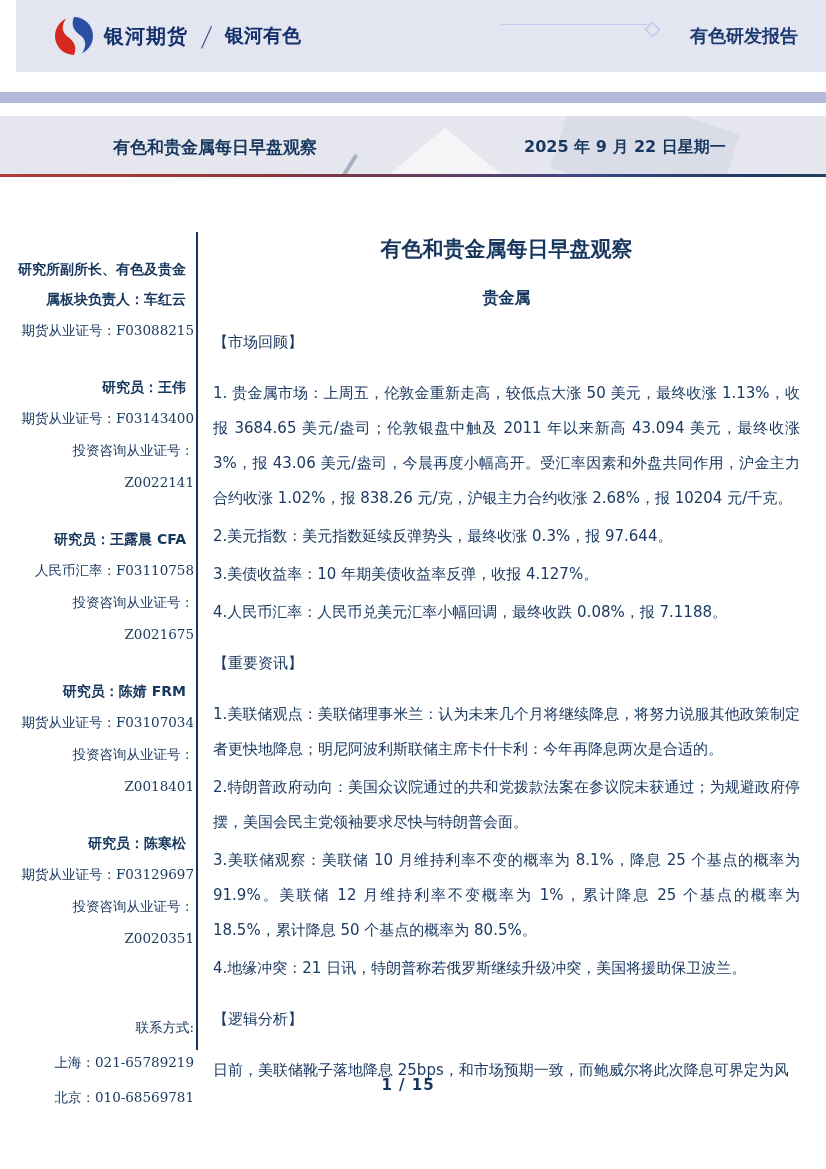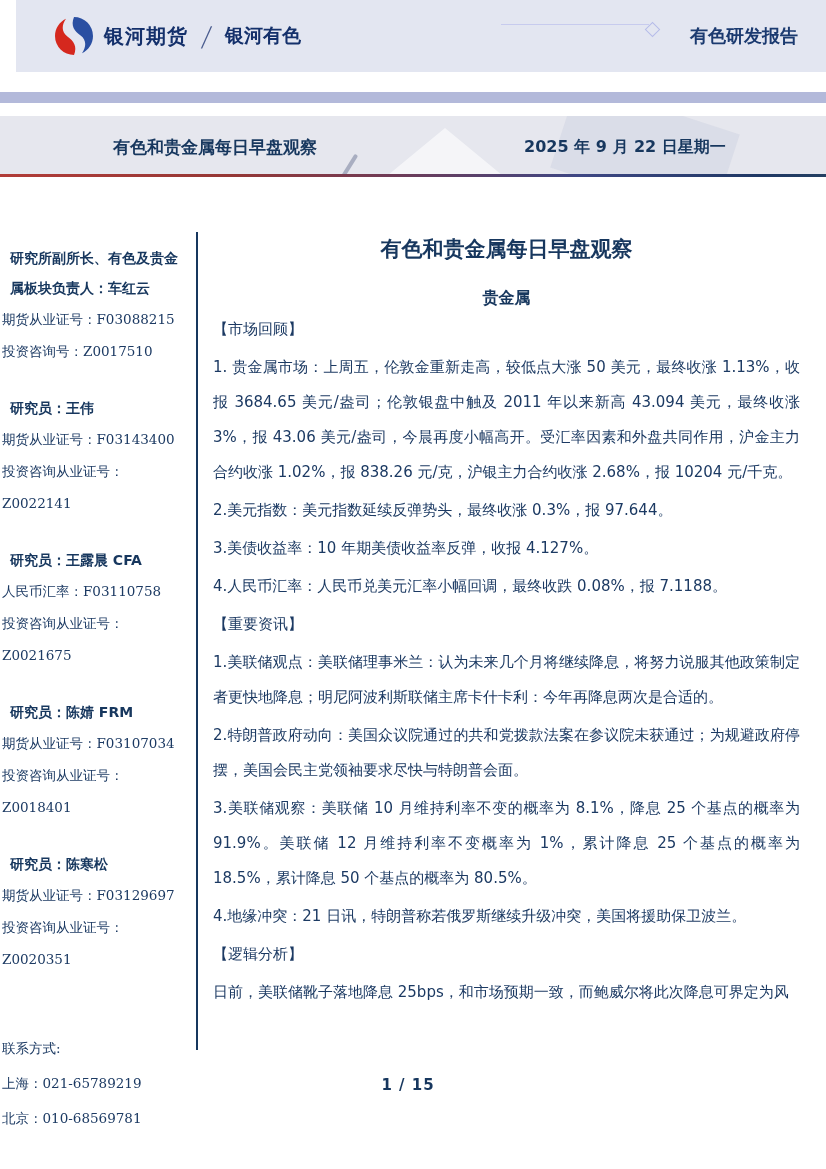--- a/index.html
+++ b/index.html
@@ -25,32 +25,32 @@
   .wm-tri{position:absolute;left:330px;top:12px;width:0;height:0;
     border-left:115px solid transparent;border-right:115px solid transparent;
     border-bottom:95px solid rgba(255,255,255,0.6);}
   .wm-tri2{position:absolute;left:560px;top:-10px;width:170px;height:90px;background:rgba(205,208,224,0.45);transform:rotate(18deg);}
   .wm-swoosh{position:absolute;left:345px;top:36px;width:4px;height:36px;background:#9aa0b5;border-radius:4px;transform:rotate(32deg);opacity:.8;}
   .banner-title{position:absolute;left:113px;top:50%;transform:translateY(-50%);font-size:17px;font-weight:bold;color:#17375e;white-space:nowrap;}
   .banner-date{position:absolute;left:524px;top:50%;transform:translateY(-50%);font-size:16px;font-weight:bold;color:#17375e;white-space:nowrap;}
   .banner-line{position:absolute;bottom:0;left:0;width:826px;height:3px;
     background:linear-gradient(90deg,#b13c38 0%,#953735 28%,#6e3b57 48%,#3e4784 70%,#1f3864 92%,#244062 100%);}
   
-  .sidebar{position:absolute;left:2px;top:243px;width:192px;text-align:left;color:#17375e;}
+  .sidebar{position:absolute;left:2px;top:254px;width:192px;text-align:right;color:#17375e;}
   .side-block{margin-bottom:26px;}
   .side-title{font-weight:bold;font-size:14px;line-height:30px;color:#17375e;padding:0 8px;}
   .side-line{font-size:13.5px;line-height:32px;font-family:"DejaVu Serif","Liberation Serif",serif;color:#1c3a63;}
   .contact-block{margin-top:56px;}
   .contact-block .side-line{line-height:35px;}
   .v-divider{position:absolute;left:196px;top:232px;width:2px;height:818px;background:#17375e;}
   
   .main{position:absolute;left:213px;top:234px;width:587px;color:#1c3a63;}
   .main-title{text-align:center;font-size:21px;font-weight:bold;line-height:30px;margin-bottom:24px;color:#17375e;}
   .main-subtitle{text-align:center;font-size:16px;font-weight:bold;margin-bottom:1px;color:#17375e;}
-  .sec-head{font-size:15px;line-height:35px;margin:3px 0;}
+  .sec-head{font-size:15px;line-height:35px;margin:16px 0;}
   .para{font-size:15px;line-height:35px;text-align:justify;margin:3px 0;}
   
   .footer{position:absolute;top:1076px;left:0;width:816px;text-align:center;
     font-size:15px;font-weight:bold;color:#17375e;letter-spacing:1px;}
 </style>
 </head>
 <body>
 
 <div class="header">
   <div class="header-inner">
@@ -76,21 +76,20 @@
   <div class="wm-swoosh"></div>
   <span class="banner-title">有色和贵金属每日早盘观察</span>
   <span class="banner-date">2025 年 9 月 22 日星期一</span>
   <div class="banner-line"></div>
 </div>
 
 <div class="sidebar">
   <div class="side-block">
     <div class="side-title">研究所副所长、有色及贵金属板块负责人：车红云</div>
     <div class="side-line">期货从业证号：F03088215</div>
-    <div class="side-line">投资咨询号：Z0017510</div>
   </div>
   <div class="side-block">
     <div class="side-title">研究员：王伟</div>
     <div class="side-line">期货从业证号：F03143400</div>
     <div class="side-line">投资咨询从业证号：</div>
     <div class="side-line">Z0022141</div>
   </div>
   <div class="side-block">
     <div class="side-title">研究员：王露晨  CFA</div>
     <div class="side-line">人民币汇率：F03110758</div>

